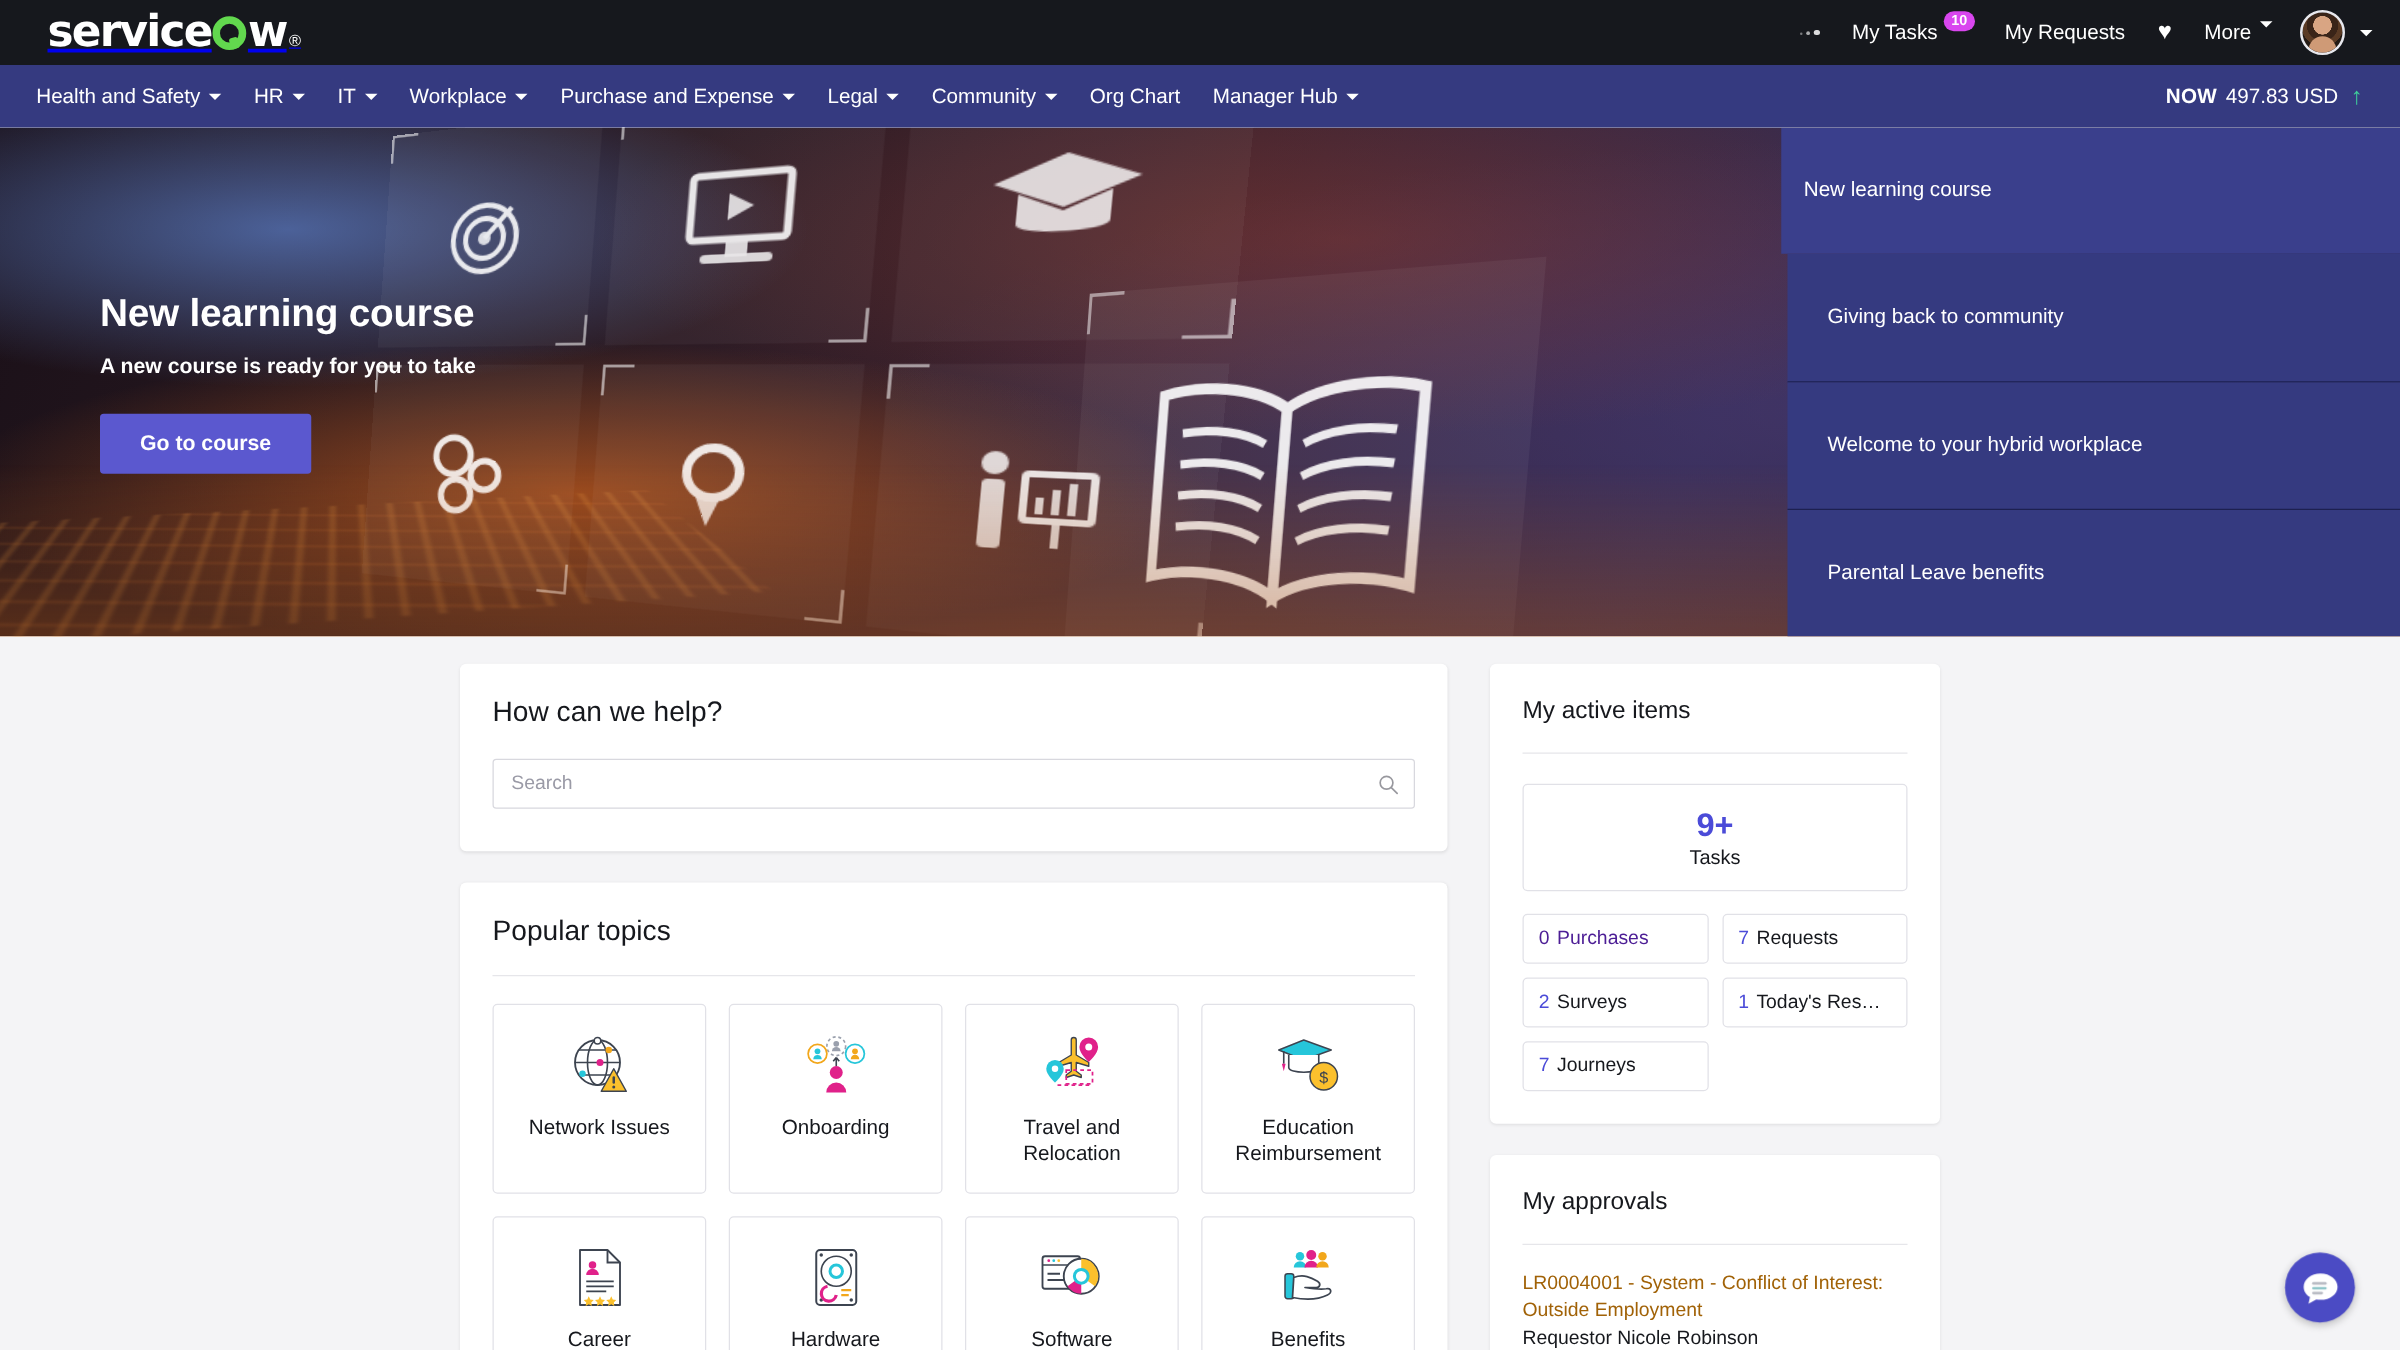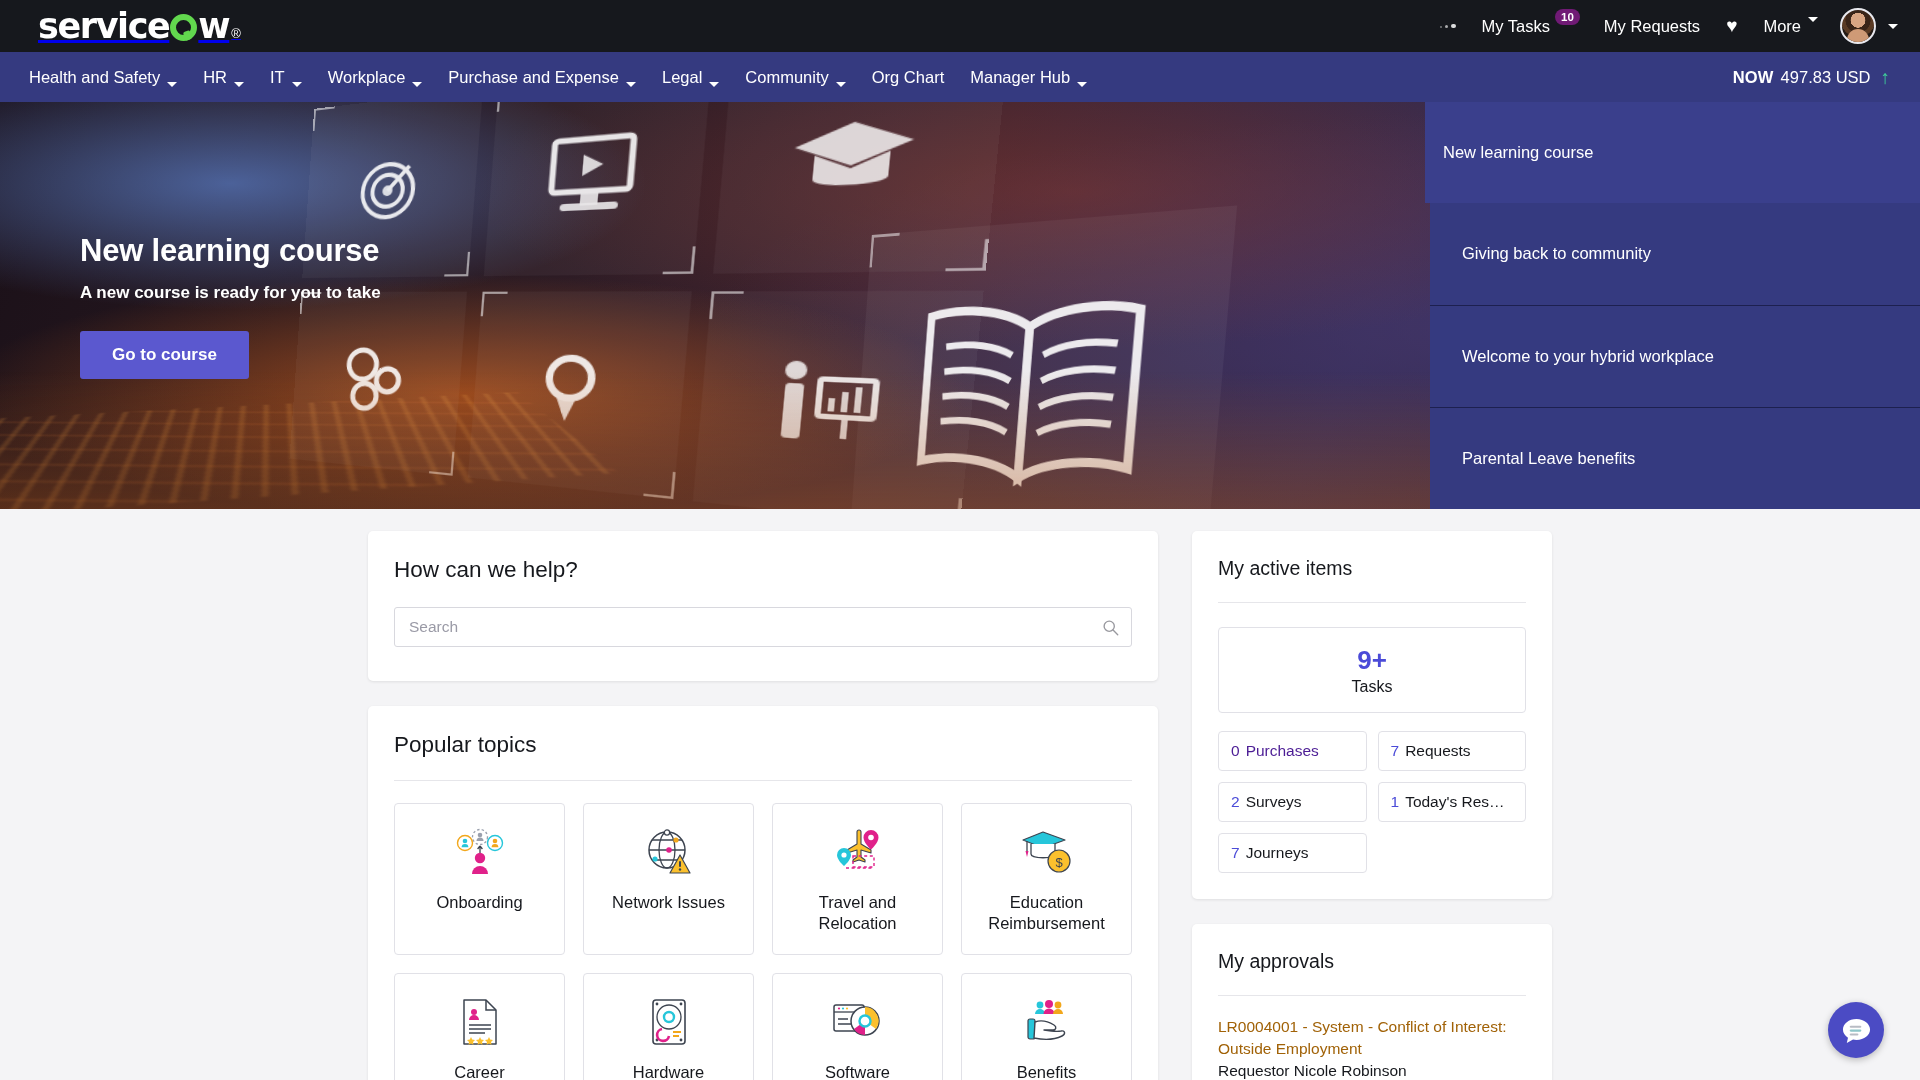--- a/index.html
+++ b/index.html
@@ -46,21 +46,21 @@
   .dots-icon i:nth-child(1) { width: 2px; height: 2px; opacity: .5; }
   .dots-icon i:nth-child(2) { width: 3px; height: 3px; opacity: .75; }
   .dots-icon i:nth-child(3) { width: 4.5px; height: 4.5px; }
 
   .tb-link {
     color: #ffffff; text-decoration: none;
     padding: 8px 12px; display: inline-flex; align-items: flex-start;
     position: relative; white-space: nowrap; cursor: pointer;
   }
   .badge {
-    background: #701a75; color: #fff; font-size: 11.5px; font-weight: 700;
+    background: #d946ef; color: #fff; font-size: 11.5px; font-weight: 700;
     border-radius: 9px; padding: 1px 6px; margin-left: 5px;
     position: relative; top: -8px; line-height: 1.25;
   }
   .heart-icon { font-size: 19px; padding: 8px 14px; cursor: pointer; color: #fff; }
   .caret { display:inline-block; width:0; height:0; margin-left:7px;
     border-left:5px solid transparent; border-right:5px solid transparent;
     border-top:5.5px solid currentColor; }
   .avatar {
     width: 36px; height: 36px; border-radius: 50%; margin-left: 10px;
     background: radial-gradient(circle at 50% 32%, #d9a583 0 27%, #3a2418 28% 46%, #5a3a24 47% 62%, #241a14 63% 100%);
@@ -75,21 +75,21 @@
 
   
   .navbar {
     height: 50px; background: #353a80;
     display: flex; align-items: center;
     padding: 0 22px 0 16px; position: relative; z-index: 30;
     color: #ffffff;
   }
   .nav-item {
     font-size: 16.5px; color: #ffffff; text-decoration: none;
-    padding: 8px 13px; display: inline-flex; align-items: flex-end;
+    padding: 8px 13px; display: inline-flex; align-items: center;
     white-space: nowrap; cursor: pointer;
   }
   .nav-right { margin-left: auto; display: flex; align-items: center; font-size: 16.5px; padding-right: 8px; }
   .nav-right .now { font-weight: 700; margin-right: 7px; letter-spacing: .2px; }
   .up-arrow { color: #3ecf9a; font-size: 19px; margin-left: 10px; line-height: 1; }
 
   
   .hero { position: relative; height: 407px; display: flex; overflow: hidden; }
   .hero-img {
     position: absolute; inset: 0;
@@ -433,58 +433,58 @@
     <div class="card">
       <div class="card-head">
         <div class="card-title">Popular topics</div>
         <div class="divider"></div>
       </div>
       <div class="topics-grid">
 
         <div class="topic">
           <div class="topic-ico">
             <svg width="50" height="48" viewBox="0 0 50 48">
+              <circle cx="23" cy="22" r="18" fill="none" stroke="#3d4450" stroke-width="1.5"></circle>
+              <ellipse cx="23" cy="22" rx="8" ry="18" fill="none" stroke="#3d4450" stroke-width="1.3"></ellipse>
+              <path d="M5 22 h36 M8 12 h30 M8 32 h30" stroke="#3d4450" stroke-width="1.3" fill="none"></path>
+              <circle cx="23" cy="4.5" r="2.6" fill="#fff" stroke="#3d4450" stroke-width="1.2"></circle>
+              <circle cx="32" cy="12" r="2.6" fill="#f2a71b"></circle>
+              <circle cx="25" cy="22" r="2.8" fill="#e0218a"></circle>
+              <circle cx="11" cy="31" r="2.6" fill="#26c6da"></circle>
+              <path d="M36 27 L46 45 H26 Z" fill="#fbc02d" stroke="#3d4450" stroke-width="1.2" stroke-linejoin="round"></path>
+              <rect x="35" y="33" width="2" height="6" rx="1" fill="#3d4450"></rect>
+                <circle cx="36" cy="41.5" r="1.2" fill="#3d4450"></circle>
+            </svg>
+          </div>
+          <div class="topic-label">Network Issues</div>
+        </div>
+
+        <div class="topic">
+          <div class="topic-ico">
+            <svg width="50" height="48" viewBox="0 0 50 48">
               <circle cx="25" cy="9" r="7.5" fill="none" stroke="#9aa0ad" stroke-width="1.3" stroke-dasharray="2.4 2.2"></circle>
               <circle cx="25" cy="7" r="2.3" fill="#9aa0ad"></circle>
                 <path d="M21.5 13 a3.5 3.5 0 0 1 7 0 z" fill="#9aa0ad"></path>
               <circle cx="10" cy="15" r="7.5" fill="none" stroke="#f2a71b" stroke-width="1.4"></circle>
               <circle cx="10" cy="13" r="2.3" fill="#26c6da"></circle>
                 <path d="M6.6 19.3 a3.4 3.4 0 0 1 6.8 0 z" fill="#26c6da"></path>
               <circle cx="40" cy="15" r="7.5" fill="none" stroke="#26c6da" stroke-width="1.4"></circle>
               <circle cx="40" cy="13" r="2.3" fill="#f2a71b"></circle>
                 <path d="M36.6 19.3 a3.4 3.4 0 0 1 6.8 0 z" fill="#f2a71b"></path>
               <path d="M25 25 v-7 M25 18 l-2.4 3 M25 18 l2.4 3" stroke="#3d4450" stroke-width="1.3" fill="none"></path>
               <circle cx="25" cy="30" r="5.2" fill="#e0218a"></circle>
               <path d="M17 46 a8 8 0 0 1 16 0 z" fill="#e0218a"></path>
             </svg>
           </div>
           <div class="topic-label">Onboarding</div>
         </div>
 
         <div class="topic">
           <div class="topic-ico">
             <svg width="50" height="48" viewBox="0 0 50 48">
-              <circle cx="23" cy="22" r="18" fill="none" stroke="#3d4450" stroke-width="1.5"></circle>
-              <ellipse cx="23" cy="22" rx="8" ry="18" fill="none" stroke="#3d4450" stroke-width="1.3"></ellipse>
-              <path d="M5 22 h36 M8 12 h30 M8 32 h30" stroke="#3d4450" stroke-width="1.3" fill="none"></path>
-              <circle cx="23" cy="4.5" r="2.6" fill="#fff" stroke="#3d4450" stroke-width="1.2"></circle>
-              <circle cx="32" cy="12" r="2.6" fill="#f2a71b"></circle>
-              <circle cx="25" cy="22" r="2.8" fill="#e0218a"></circle>
-              <circle cx="11" cy="31" r="2.6" fill="#26c6da"></circle>
-              <path d="M36 27 L46 45 H26 Z" fill="#fbc02d" stroke="#3d4450" stroke-width="1.2" stroke-linejoin="round"></path>
-              <rect x="35" y="33" width="2" height="6" rx="1" fill="#3d4450"></rect>
-                <circle cx="36" cy="41.5" r="1.2" fill="#3d4450"></circle>
-            </svg>
-          </div>
-          <div class="topic-label">Network Issues</div>
-        </div>
-
-        <div class="topic">
-          <div class="topic-ico">
-            <svg width="50" height="48" viewBox="0 0 50 48">
               <path d="M24 4 v12 l-10 6 v3 l10-3 v7 l-4 3 v2 l6-2 l6 2 v-2 l-4-3 v-7 l10 3 v-3 l-10-6 V4 a2 2 0 0 0-4 0 z" fill="#fbc02d" stroke="#3d4450" stroke-width="1.1" stroke-linejoin="round"></path>
               <path d="M38 2 a7.5 7.5 0 0 1 7.5 7.5 c0 5.5-7.5 12-7.5 12 s-7.5-6.5-7.5-12 A7.5 7.5 0 0 1 38 2 z" fill="#e0218a"></path>
               <circle cx="38" cy="9.5" r="2.8" fill="#fff"></circle>
               <path d="M11 20 a7 7 0 0 1 7 7 c0 5-7 11-7 11 s-7-6-7-11 a7 7 0 0 1 7-7 z" fill="#26c6da"></path>
               <circle cx="11" cy="27" r="2.6" fill="#fff"></circle>
               <rect x="20" y="28" width="21" height="11" fill="none" stroke="#e0218a" stroke-width="1.4" stroke-dasharray="3 2.6"></rect>
               <path d="M13 40 h28" stroke="#e0218a" stroke-width="1.4" stroke-dasharray="3 2.6" fill="none"></path>
             </svg>
           </div>
           <div class="topic-label">Travel and Relocation</div>

